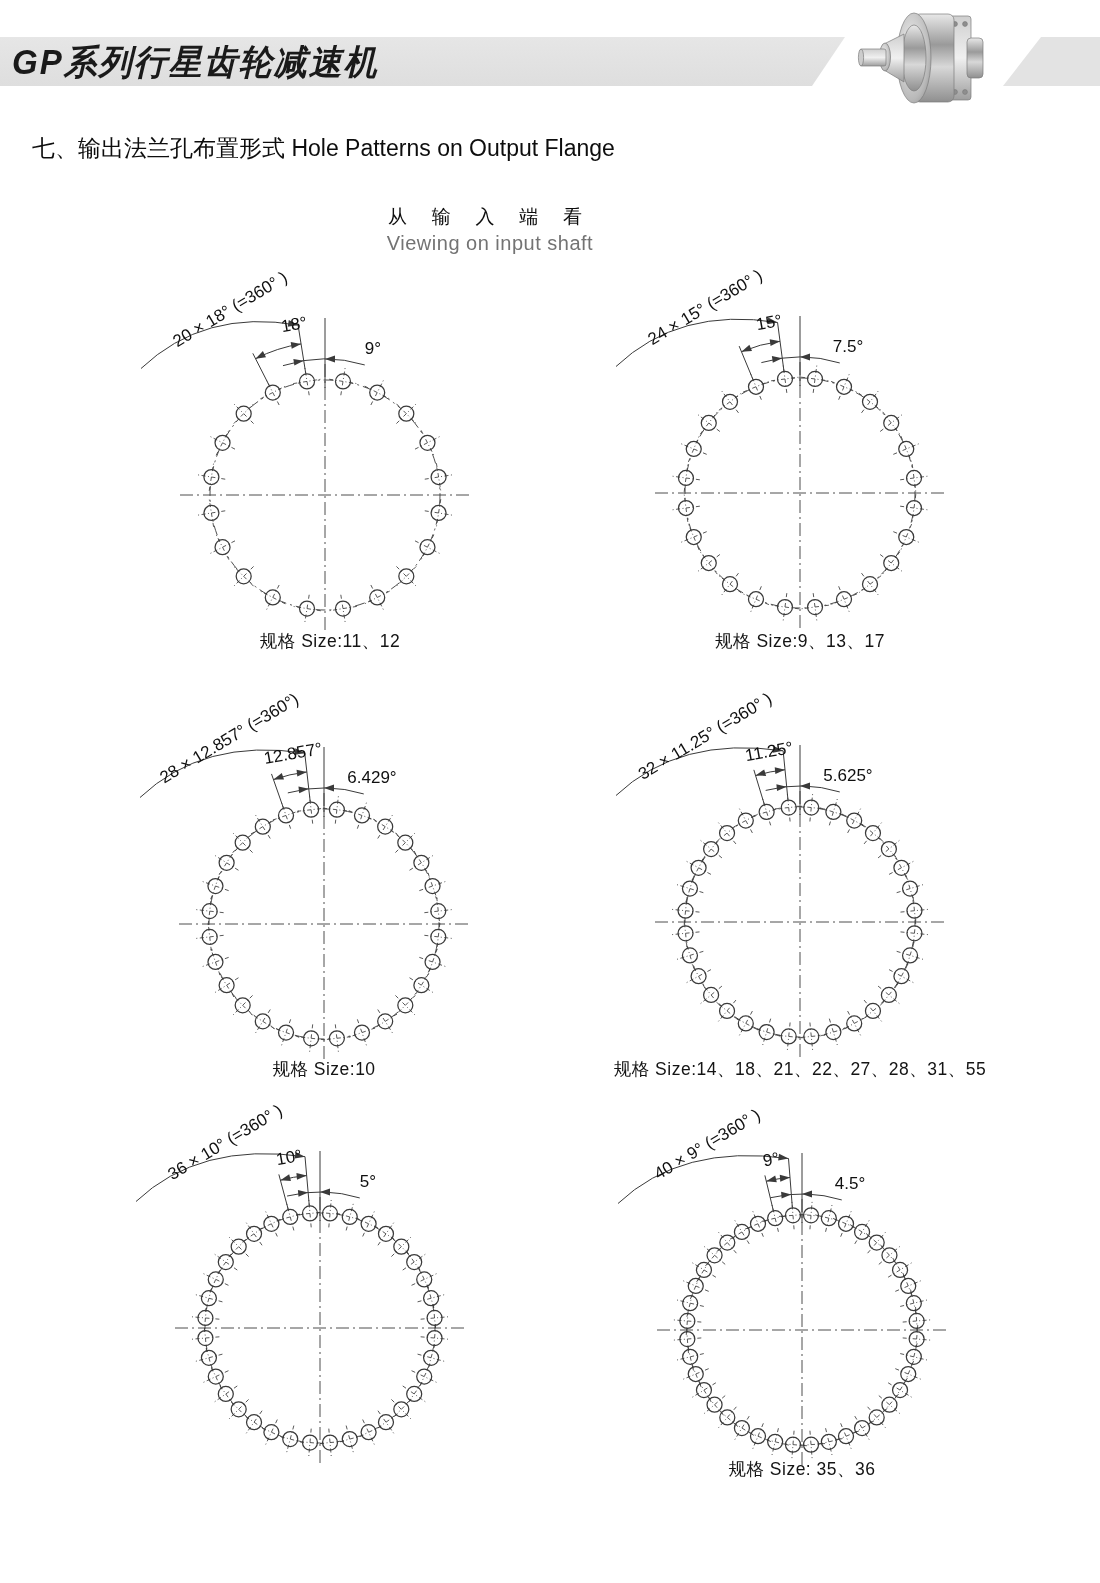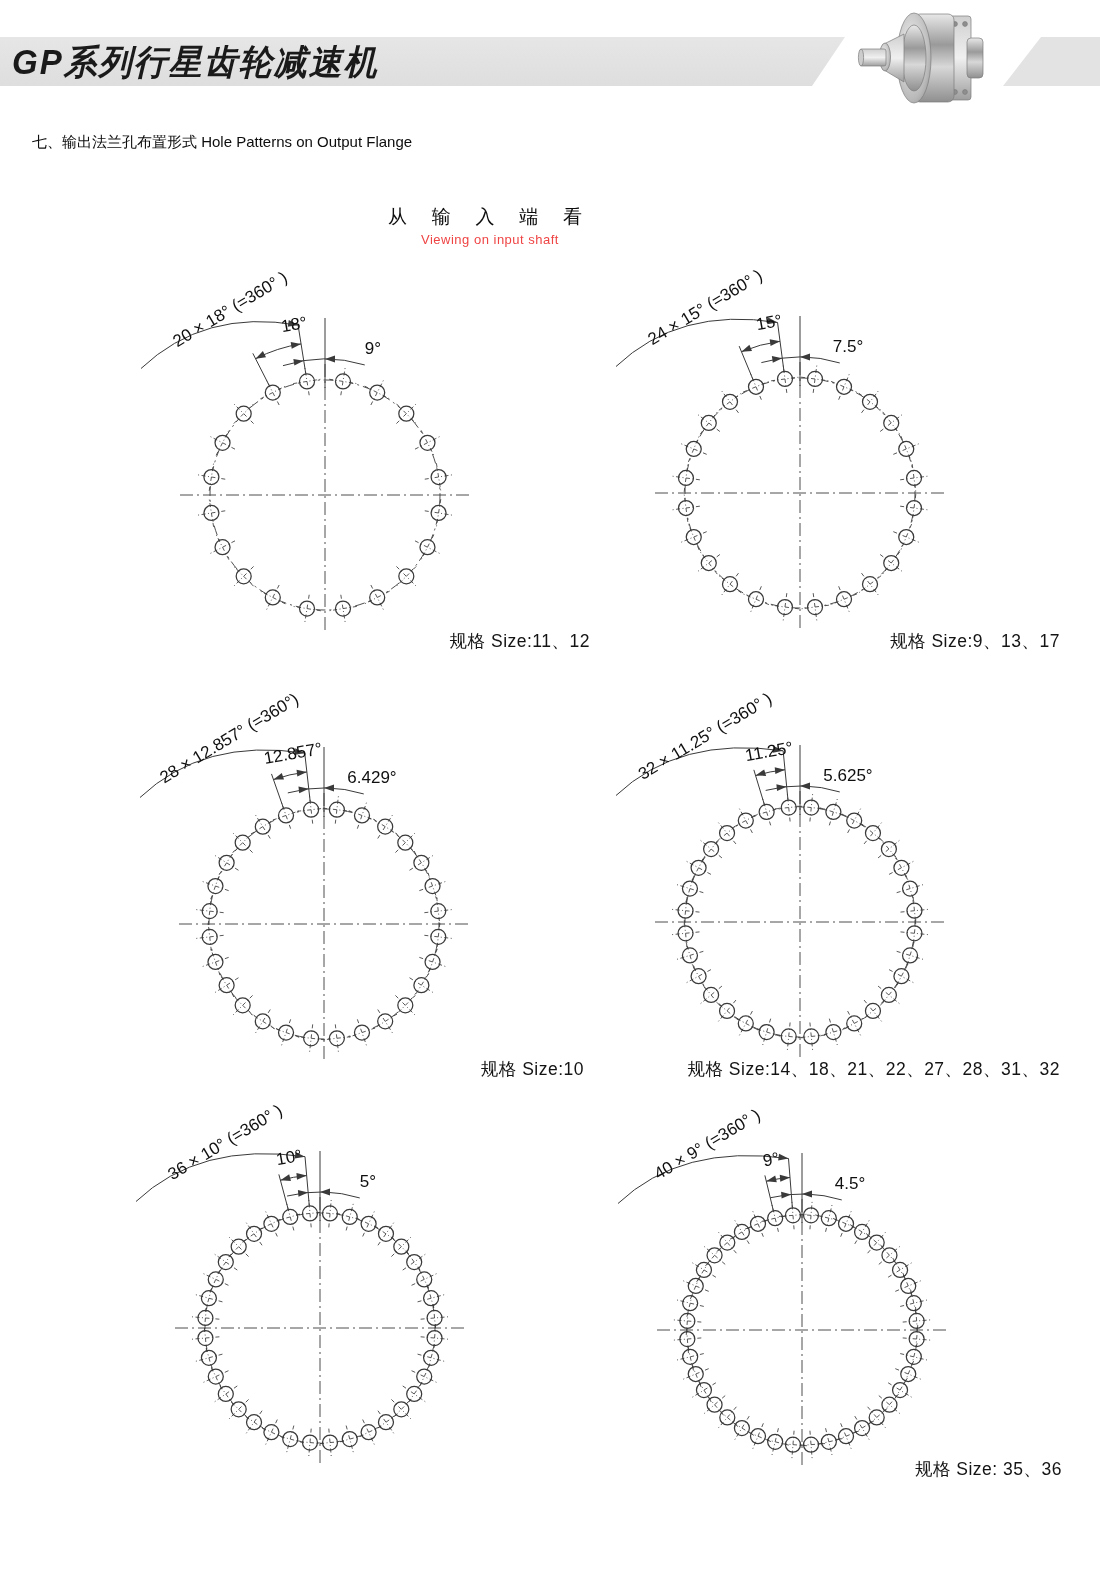--- a/index.html
+++ b/index.html
@@ -6,29 +6,29 @@
   body{font-family:"Liberation Sans","DejaVu Sans",sans-serif;color:#111;}
   #page{position:relative;width:1100px;height:1583px;background:#ffffff;overflow:hidden;}
 
   
   .banner{position:absolute;left:0;top:37px;width:845px;height:49px;background:linear-gradient(180deg,#e6e6e6,#dedede);clip-path:polygon(0 0,845px 0,812px 49px,0 49px);}
   .banner-title{position:absolute;left:12px;top:40px;font-size:33px;font-weight:bold;font-style:italic;letter-spacing:2px;color:#1a1a1a;transform:scaleY(1.05);}
   .corner-shape{position:absolute;left:1003px;top:37px;width:97px;height:49px;background:#e3e3e3;clip-path:polygon(38px 0,97px 0,97px 49px,0 49px);}
   .gear-img{position:absolute;left:852px;top:4px;width:150px;height:108px;}
 
   
-  .section-title{position:absolute;left:32px;top:133px;font-size:15px;color:#0d0d0d;white-space:nowrap;text-align:right;}
+  .section-title{position:absolute;left:32px;top:133px;font-size:23px;color:#0d0d0d;white-space:nowrap;text-align:right;}
 
   
   .view-note{position:absolute;left:240px;top:204px;width:500px;text-align:center;}
   .view-note .zh{font-size:19px;letter-spacing:10px;color:#0d0d0d;font-family:Liberation Serif, serif;}
-  .view-note .en{font-size:13px;margin-top:2px;letter-spacing:0.5px;color:#ef4444;}
+  .view-note .en{font-size:20px;margin-top:2px;letter-spacing:0.5px;color:#737373;}
 
   .diagram-svg{position:absolute;}
-  .caption{position:absolute;width:520px;text-align:right;font-size:17.5px;color:#141414;letter-spacing:0.5px;white-space:nowrap;}
+  .caption{position:absolute;width:520px;text-align:center;font-size:17.5px;color:#141414;letter-spacing:0.5px;white-space:nowrap;}
 </style>
 </head>
 <body>
 
 <div id="page">
 
   <div class="banner"></div>
   <div class="banner-title">GP系列行星齿轮减速机</div>
   <div class="corner-shape"></div>
 
@@ -1314,16 +1314,16 @@
           <text x="138" y="64" fill="#0f0f0f" font-size="17" text-anchor="middle" transform="rotate(-31 138 64)">40 × 9°  (=360° )</text>
           <text x="200" y="80" fill="#0f0f0f" font-size="17" text-anchor="middle" transform="rotate(-10 200 80)">9°</text>
           <text x="278" y="104" fill="#0f0f0f" font-size="17" text-anchor="middle">4.5°</text>
         </g>
       </g>
     </svg>
 
   <div class="caption" style="left:70px;top:629px">规格 Size:11、12</div>
   <div class="caption" style="left:540px;top:629px">规格 Size:9、13、17</div>
   <div class="caption" style="left:64px;top:1057px">规格 Size:10</div>
-  <div class="caption" style="left:540px;top:1057px">规格 Size:14、18、21、22、27、28、31、32</div>
+  <div class="caption" style="left:540px;top:1057px">规格 Size:14、18、21、22、27、28、31、55</div>
   <div class="caption" style="left:542px;top:1457px">规格 Size: 35、36</div>
 
 </div>
 
 </body></html>

